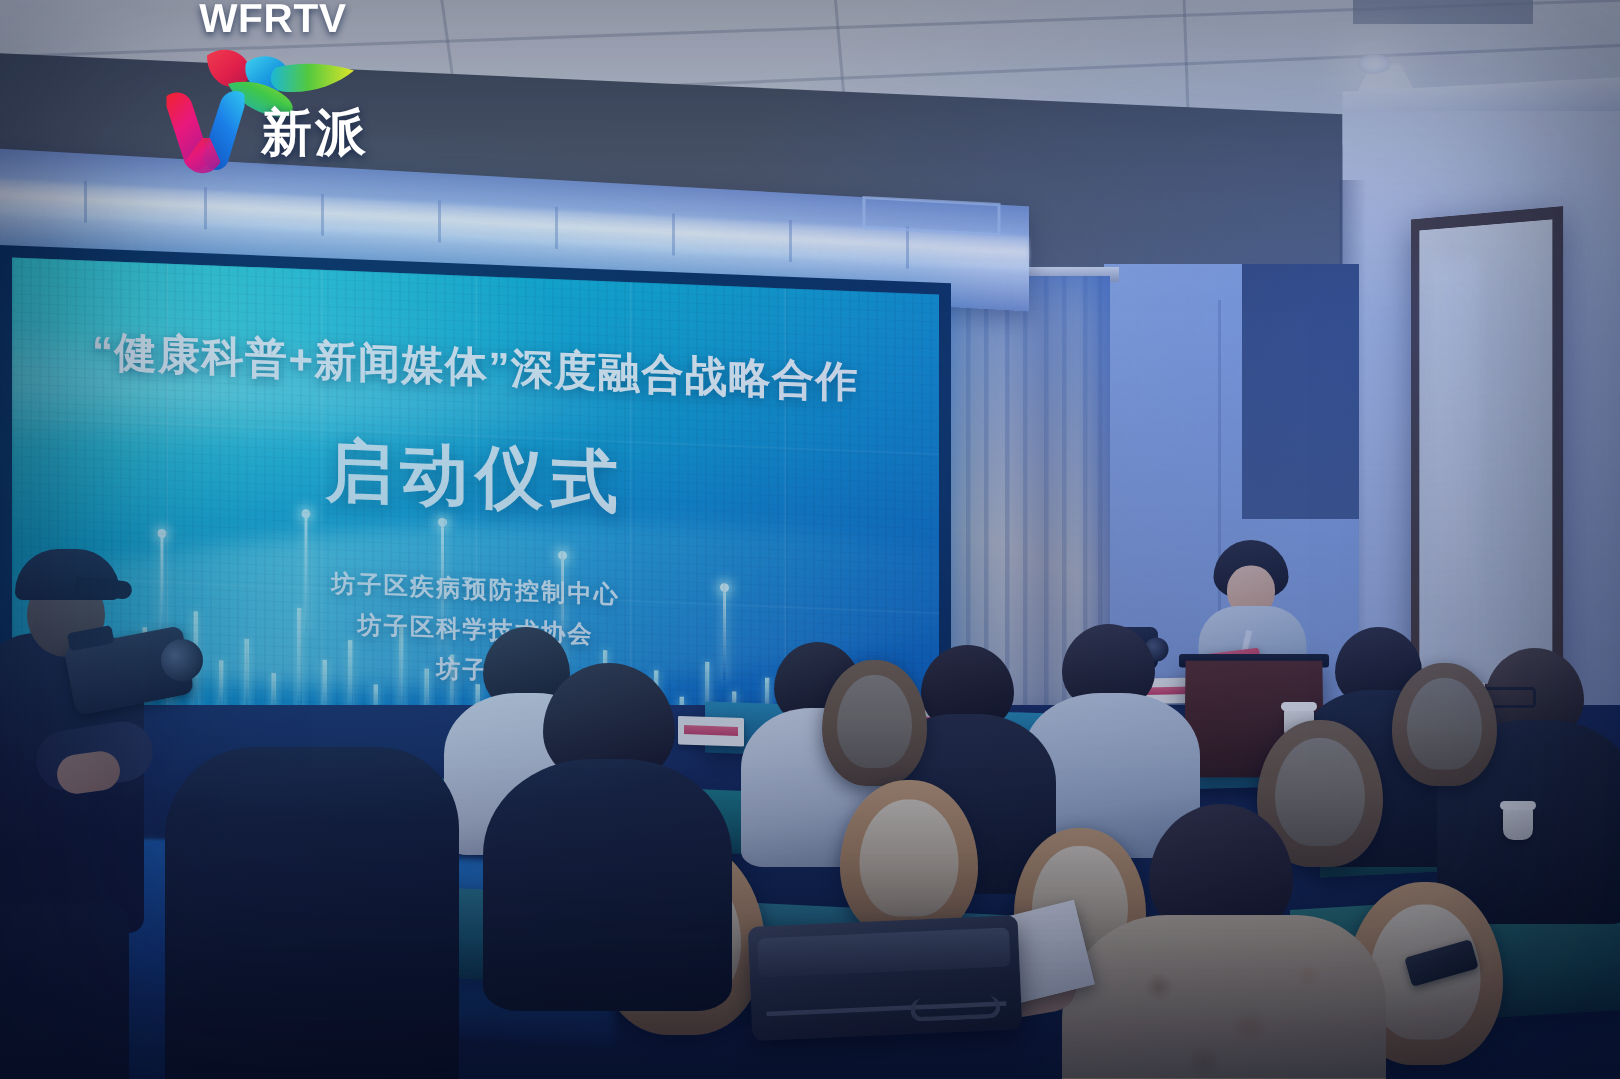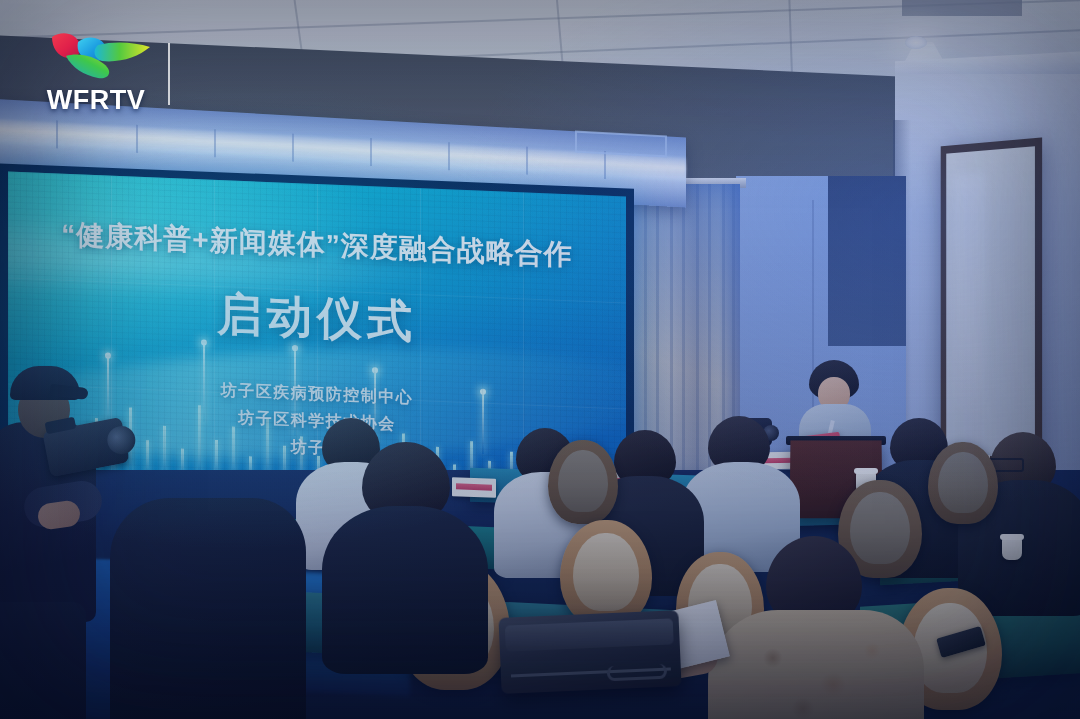--- a/index.html
+++ b/index.html
@@ -246,21 +246,21 @@
   
   .wash{position:absolute;inset:0;pointer-events:none;
     background:
       radial-gradient(ellipse 55% 45% at 22% 44%, rgba(40,190,230,.22), rgba(40,190,230,0) 72%),
       radial-gradient(ellipse 60% 55% at 86% 30%, rgba(60,110,230,.26), rgba(60,110,230,0) 74%),
       linear-gradient(180deg, rgba(20,60,150,.06) 0%, rgba(10,30,90,.30) 72%, rgba(6,16,50,.48) 100%);}
   .vignette{position:absolute;inset:0;pointer-events:none;
     box-shadow:inset 0 0 140px 40px rgba(4,10,30,.5);}
 
   
-  .wm{position:absolute;left:36px;top:28px;width:292px;height:92px;display:flex;align-items:center;gap:12px;}
+  .wm{position:absolute;left:36px;top:28px;width:292px;height:92px;display:flex;align-items:center;gap:12px;flex-direction:column;}
   .wm-left{position:relative;width:120px;height:92px;}
   .wm-ribbon{position:absolute;left:6px;top:2px;width:112px;height:52px;}
   .wm-word{position:absolute;left:0;bottom:4px;width:120px;text-align:center;
     font-size:27px;font-weight:bold;color:#fff;letter-spacing:.5px;
     text-shadow:0 2px 5px rgba(0,20,60,.65);font-family:"Liberation Sans",sans-serif;}
   .wm-div{width:2px;height:62px;background:rgba(255,255,255,.75);}
   .wm-right{position:relative;width:150px;height:72px;display:flex;align-items:center;gap:7px;}
   .wm-v{position:relative;width:60px;height:62px;}
   .wm-xp{font-size:34px;font-weight:bold;color:#fff;letter-spacing:2px;
     text-shadow:0 2px 6px rgba(0,20,60,.7);font-family:"DejaVu Sans",sans-serif;}
@@ -580,15 +580,35 @@
         <path d="M10 7 C20 0 34 3 38 14 C41 23 33 30 25 28 C16 26 10 18 10 7 Z" fill="url(#gA)"></path>
         <path d="M36 12 C46 4 60 7 64 17 C67 27 57 34 48 31 C39 28 34 21 36 12 Z" fill="url(#gB)"></path>
         <path d="M24 26 C36 22 52 26 62 34 C72 42 66 50 56 48 C42 45 30 38 24 26 Z" fill="url(#gD)"></path>
         <path d="M56 15 C72 11 92 12 108 17 C96 27 78 33 60 31 C52 29 50 20 56 15 Z" fill="url(#gC)"></path>
       </svg>
       <div class="wm-word">WFRTV</div>
     </div>
 
     <div class="wm-div"></div>
 
+    <div class="wm-right">
+      <svg class="wm-v" viewBox="0 0 60 62">
+        <defs>
+          <linearGradient id="vL" x1="0" y1="0" x2="0.6" y2="1">
+            <stop offset="0%" stop-color="#f0232f"></stop>
+              <stop offset="50%" stop-color="#e8187e"></stop>
+            <stop offset="100%" stop-color="#b31a8e"></stop>
+          </linearGradient>
+          <linearGradient id="vR" x1="1" y1="0" x2="0.3" y2="1">
+            <stop offset="0%" stop-color="#2fc6ef"></stop>
+              <stop offset="50%" stop-color="#1b7fe8"></stop>
+            <stop offset="100%" stop-color="#1258c4"></stop>
+          </linearGradient>
+        </defs>
+        <path d="M4 6 C10 2 18 3 21 11 L33 48 C30 57 20 58 16 50 L4 13 Z" fill="url(#vL)"></path>
+        <path d="M56 5 C52 1 43 2 40 10 L28 47 C31 57 41 58 45 50 L56 13 Z" fill="url(#vR)"></path>
+        <path d="M16 50 C22 60 34 60 40 50 L33 34 L28 34 Z" fill="url(#vL)" opacity="0.9"></path>
+      </svg>
+      <div class="wm-xp">新派</div>
+    </div>
   </div>
 
 </div>
 
 </body></html>

